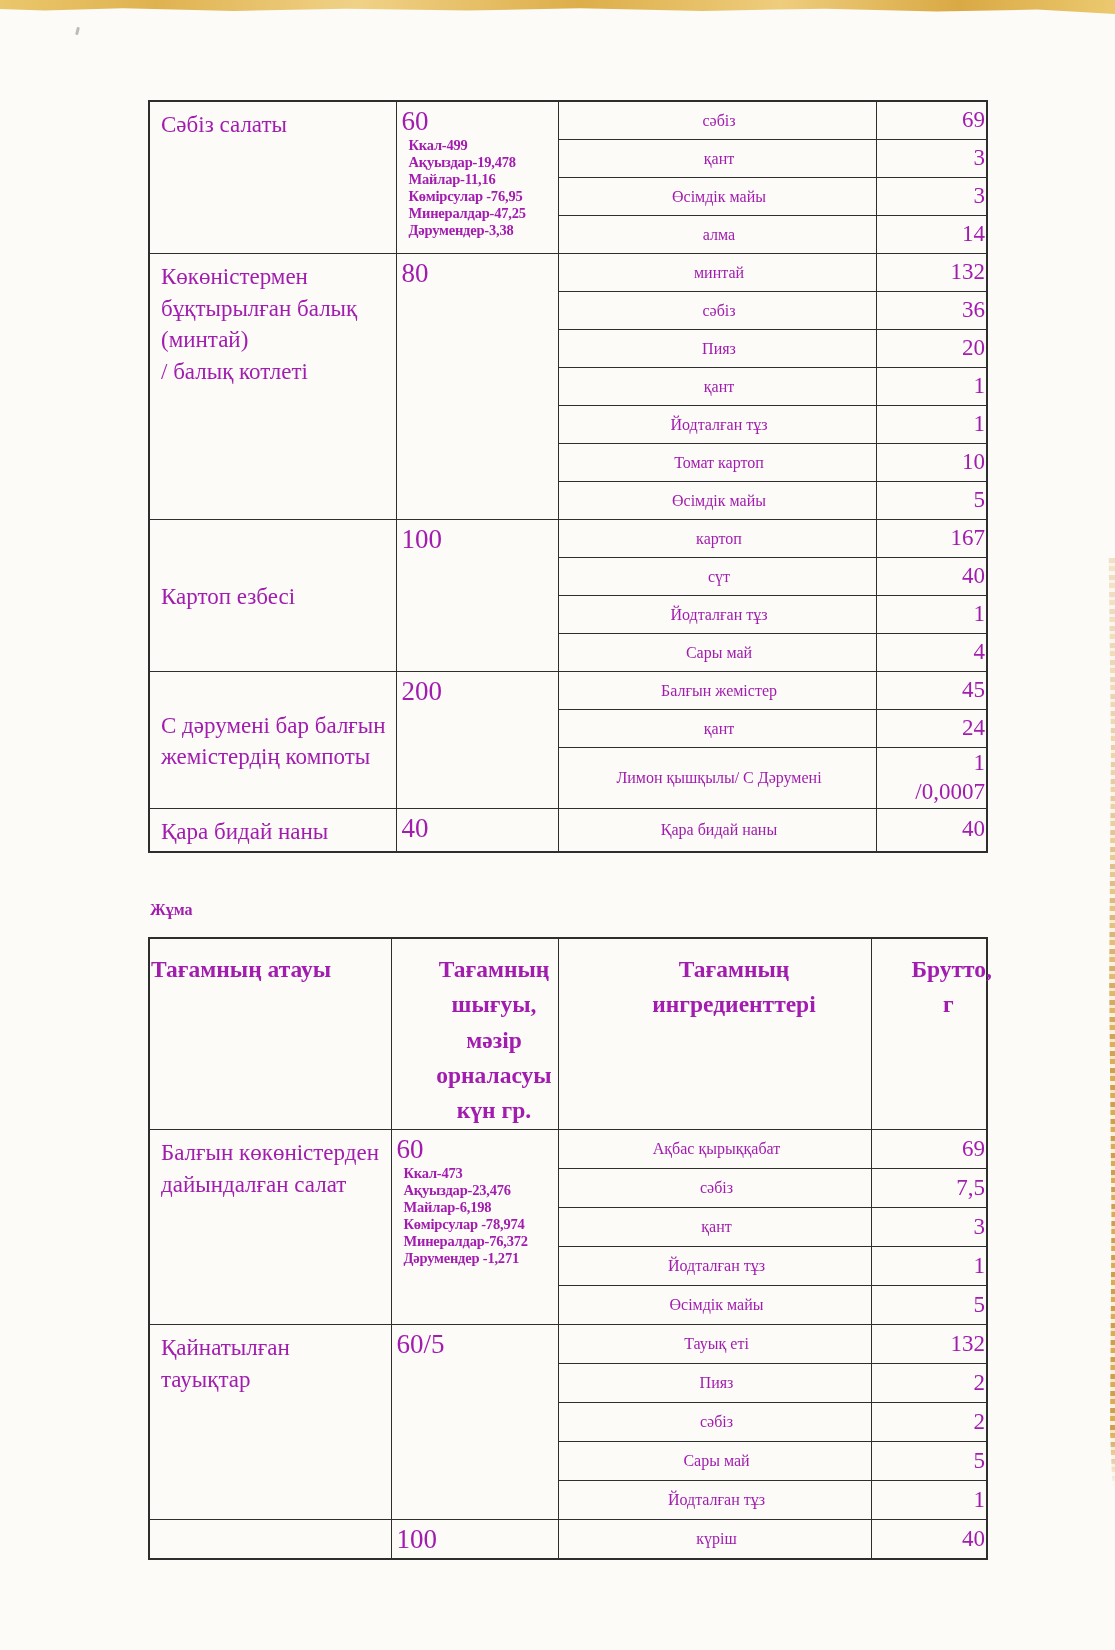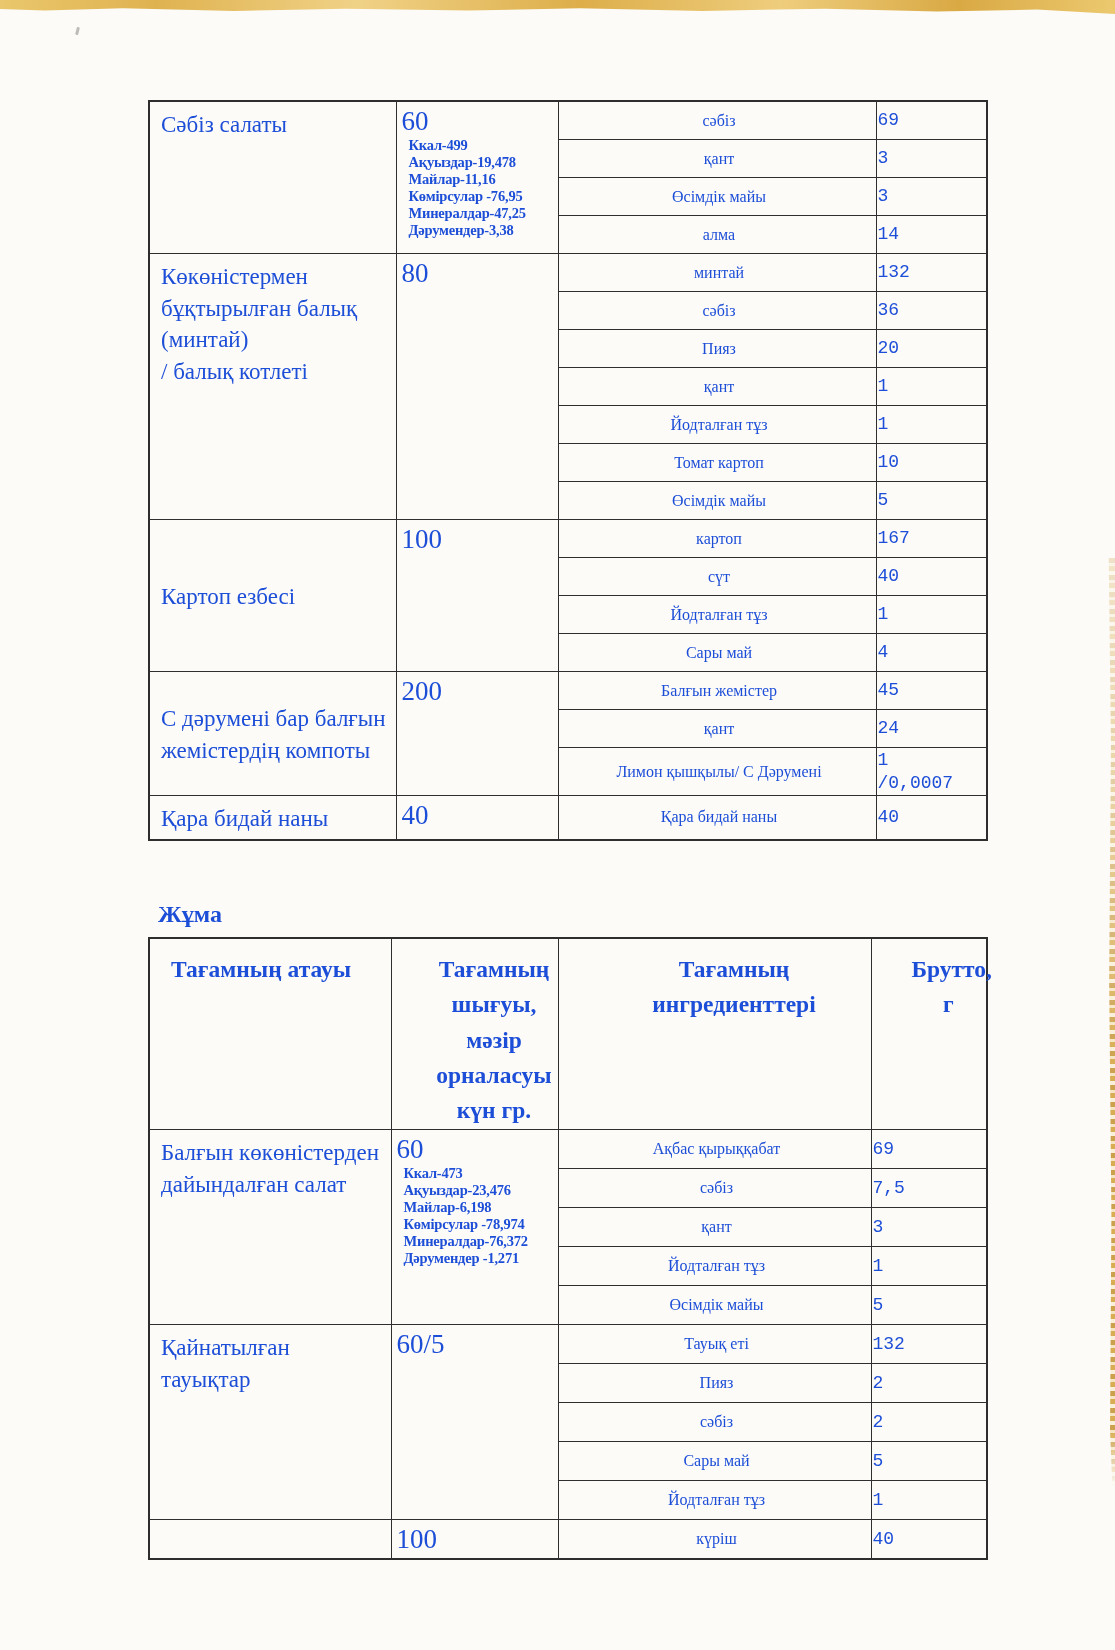--- a/index.html
+++ b/index.html
@@ -1,19 +1,19 @@
 <!DOCTYPE html>
 <html lang="kk"><head>
 <meta charset="utf-8">
 <style>
   html,body { margin:0; padding:0; background:#d9d9d9; }
   .page {
     position:relative; width:1115px; height:1650px; margin:0 auto;
     background:#fcfbf7; overflow:hidden;
-    font-family:"Liberation Serif","DejaVu Serif",serif; color:#1d4ed8;
+    font-family:"Liberation Serif","DejaVu Serif",serif; color:#a21caf;
   }
 
   
   .edge-top {
     position:absolute; top:0; left:0; width:1115px; height:16px;
     background:linear-gradient(90deg,#eac76c,#dfb250 14%,#f0d287 32%,#ddae4a 52%,#eecd7d 70%,#d9a944 86%,#ecc96f);
     clip-path:polygon(0 0,100% 0,100% 88%,93% 60%,84% 72%,74% 55%,63% 68%,52% 52%,42% 66%,31% 54%,21% 68%,11% 52%,4% 66%,0 56%);
   }
   .edge-right {
     position:absolute; top:558px; right:0; width:9px; height:938px;
@@ -36,32 +36,32 @@
 
   .c-name { vertical-align:top; padding:7px 8px 4px 11px; font-size:23px;
     line-height:1.38; white-space:pre-line; }
   .c-name.vmid { vertical-align:middle; }
   .c-out  { vertical-align:top; padding:3px 5px 3px 5px; text-align:center; }
   .out-num { font-size:27px; text-align:left; margin-top:1px; }
   .nut { font-weight:bold; font-size:14.5px; text-align:left; padding-left:7px;
     letter-spacing:-.2px; }
   .c-ing { vertical-align:middle; text-align:center; padding:2px 6px 2px 10px;
     font-size:16px; }
-  .c-qty { vertical-align:middle; text-align:left; font-size:18px;
-    white-space:pre-line; line-height:1.25;font-family:Liberation Mono, monospace; }
+  .c-qty { vertical-align:middle; text-align:right; font-size:23px;
+    white-space:pre-line; line-height:1.25; }
   #t1 .c-ing, #t1 .c-qty { height:33px; }
   #t2 .c-ing, #t2 .c-qty { height:34px; }
 
   #t2 thead th { font-weight:bold; font-size:23.5px; vertical-align:top;
     padding-top:13px; line-height:1.5; white-space:pre-line; text-align:center;
     height:152px;padding-left:40px; }
-  #t2 thead th.h0 { text-align:left; padding-left:21px; }
-
-  .day { position:absolute; left:158px; top:901px; margin:0;
-    font-size:24px; font-weight:bold; }
+  #t2 thead th.h0 { text-align:left; padding-left:1px; }
+
+  .day { position:absolute; left:150px; top:901px; margin:0;
+    font-size:16px; font-weight:bold; }
 </style>
 </head>
 <body>
 
 <div class="page">
 
   <div class="edge-top"></div>
   <div class="edge-right"></div>
   <div class="speck"></div>
 

